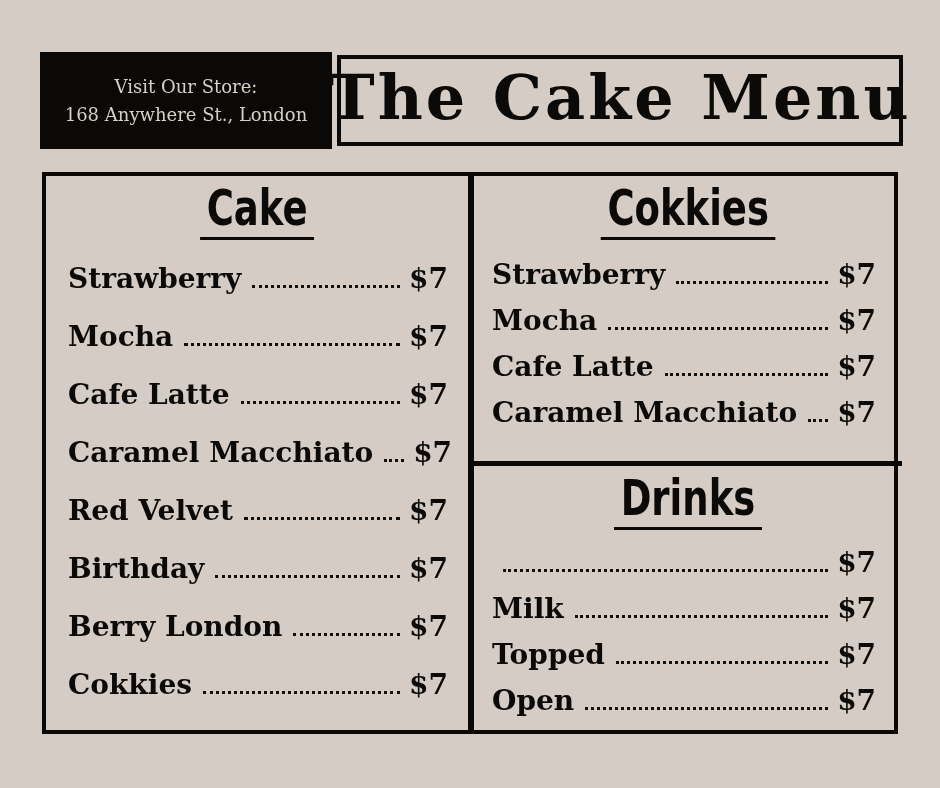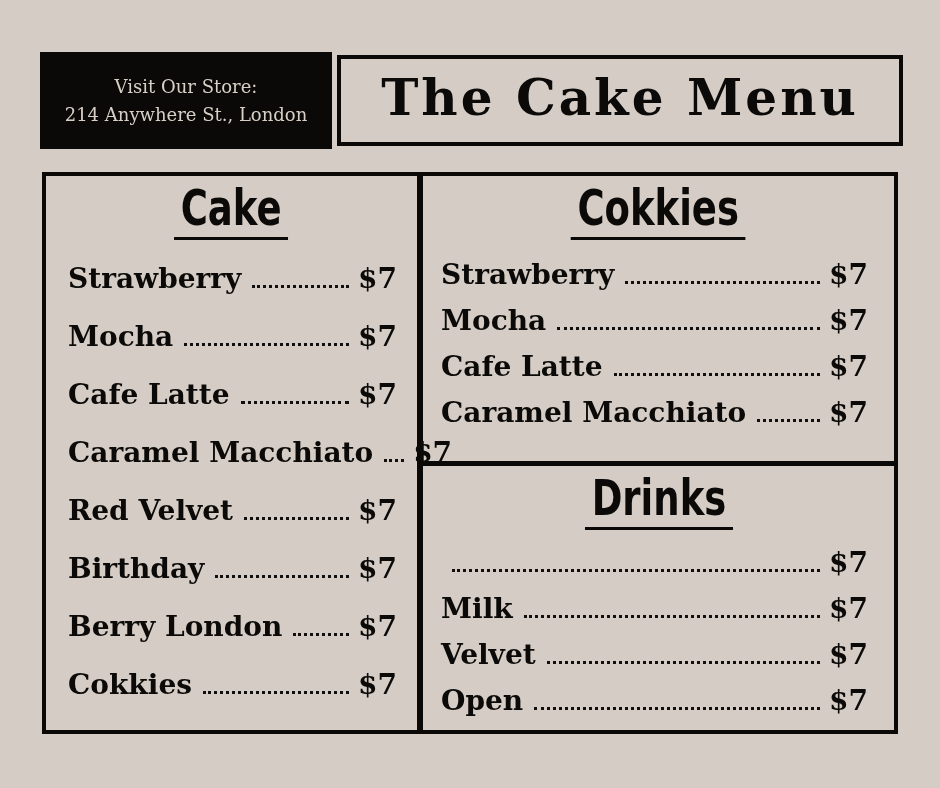--- a/index.html
+++ b/index.html
@@ -24,34 +24,34 @@
     color:#d8d0c6;
     font-size:18px;line-height:28px;
     white-space:nowrap;
   }
   .title-box{
     position:absolute;left:337px;top:55px;width:566px;height:91px;
     box-sizing:border-box;border:4px solid #0a0908;
     display:flex;justify-content:center;align-items:center;
   }
   .menu-title{
-    font-size:50px;font-weight:700;letter-spacing:3px;
+    font-size:62px;font-weight:700;letter-spacing:3px;
     white-space:nowrap;line-height:1;
     padding-bottom:6px;
   }
 
   
   .menu-box{
     position:absolute;left:42px;top:172px;width:856px;height:562px;
     box-sizing:border-box;border:4px solid #0a0908;
     display:flex;
   }
   .pane-left{
     box-sizing:border-box;
-    width:377px;border-right:6px solid #0a0908;
+    width:428px;border-right:6px solid #0a0908;
     display:flex;flex-direction:column;
   }
   .pane-right{
     box-sizing:border-box;flex:1;
     display:flex;flex-direction:column;
   }
   .sec-cookies{
     box-sizing:border-box;height:344px;
     border-bottom:5px solid #0a0908;
   }
@@ -88,21 +88,21 @@
   }
   .price{flex:0 0 auto;}
 </style>
 </head>
 <body>
 
 <div class="canvas">
 
   <div class="store-box">
     <div class="store-line">Visit Our Store:</div>
-    <div class="store-line">214 Anywhere St., London</div>
+    <div class="store-line">168 Anywhere St., London</div>
   </div>
 
   <div class="title-box">
     <div class="menu-title">The Cake Menu</div>
   </div>
 
   <div class="menu-box">
 
     <div class="pane-left">
       <div class="heading-wrap">
@@ -190,21 +190,21 @@
           <div class="item">
             <span class="dots"></span>
             <span class="price">$7</span>
           </div>
           <div class="item">
             <span class="item-name">Milk</span>
             <span class="dots"></span>
             <span class="price">$7</span>
           </div>
           <div class="item">
-            <span class="item-name">Velvet</span>
+            <span class="item-name">Topped</span>
             <span class="dots"></span>
             <span class="price">$7</span>
           </div>
           <div class="item">
             <span class="item-name">Open</span>
             <span class="dots"></span>
             <span class="price">$7</span>
           </div>
         </div>
       </div>

